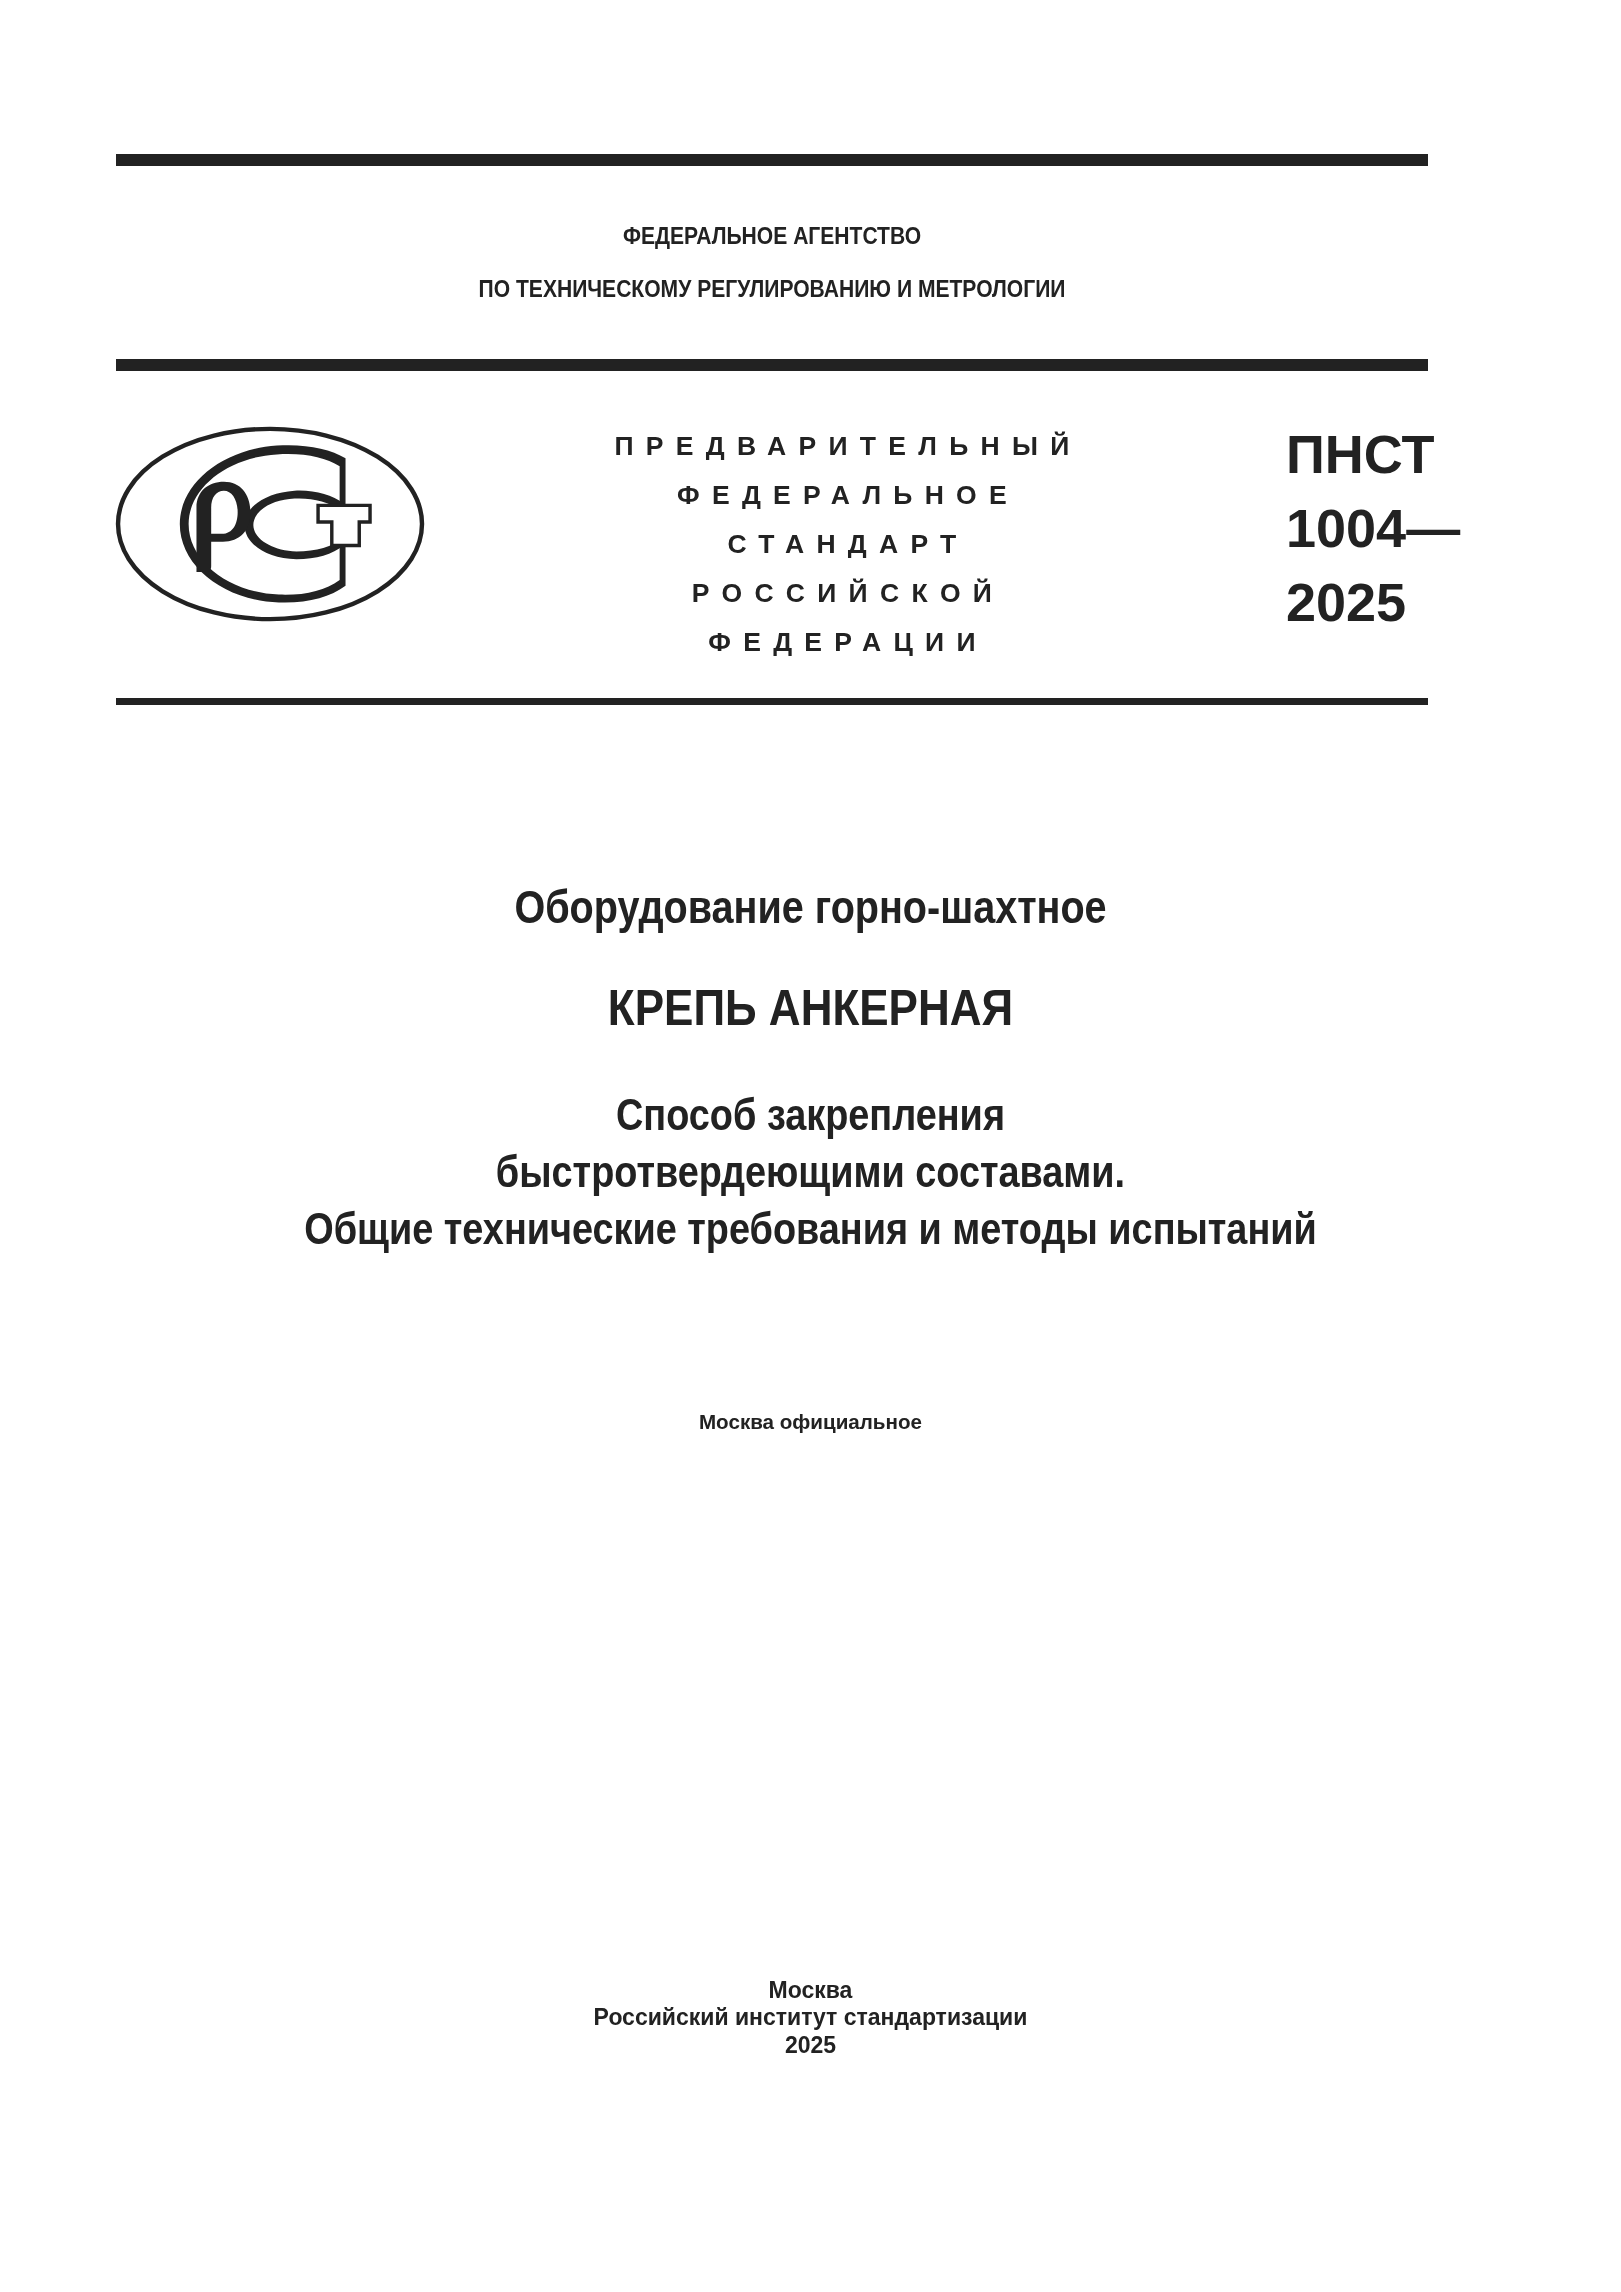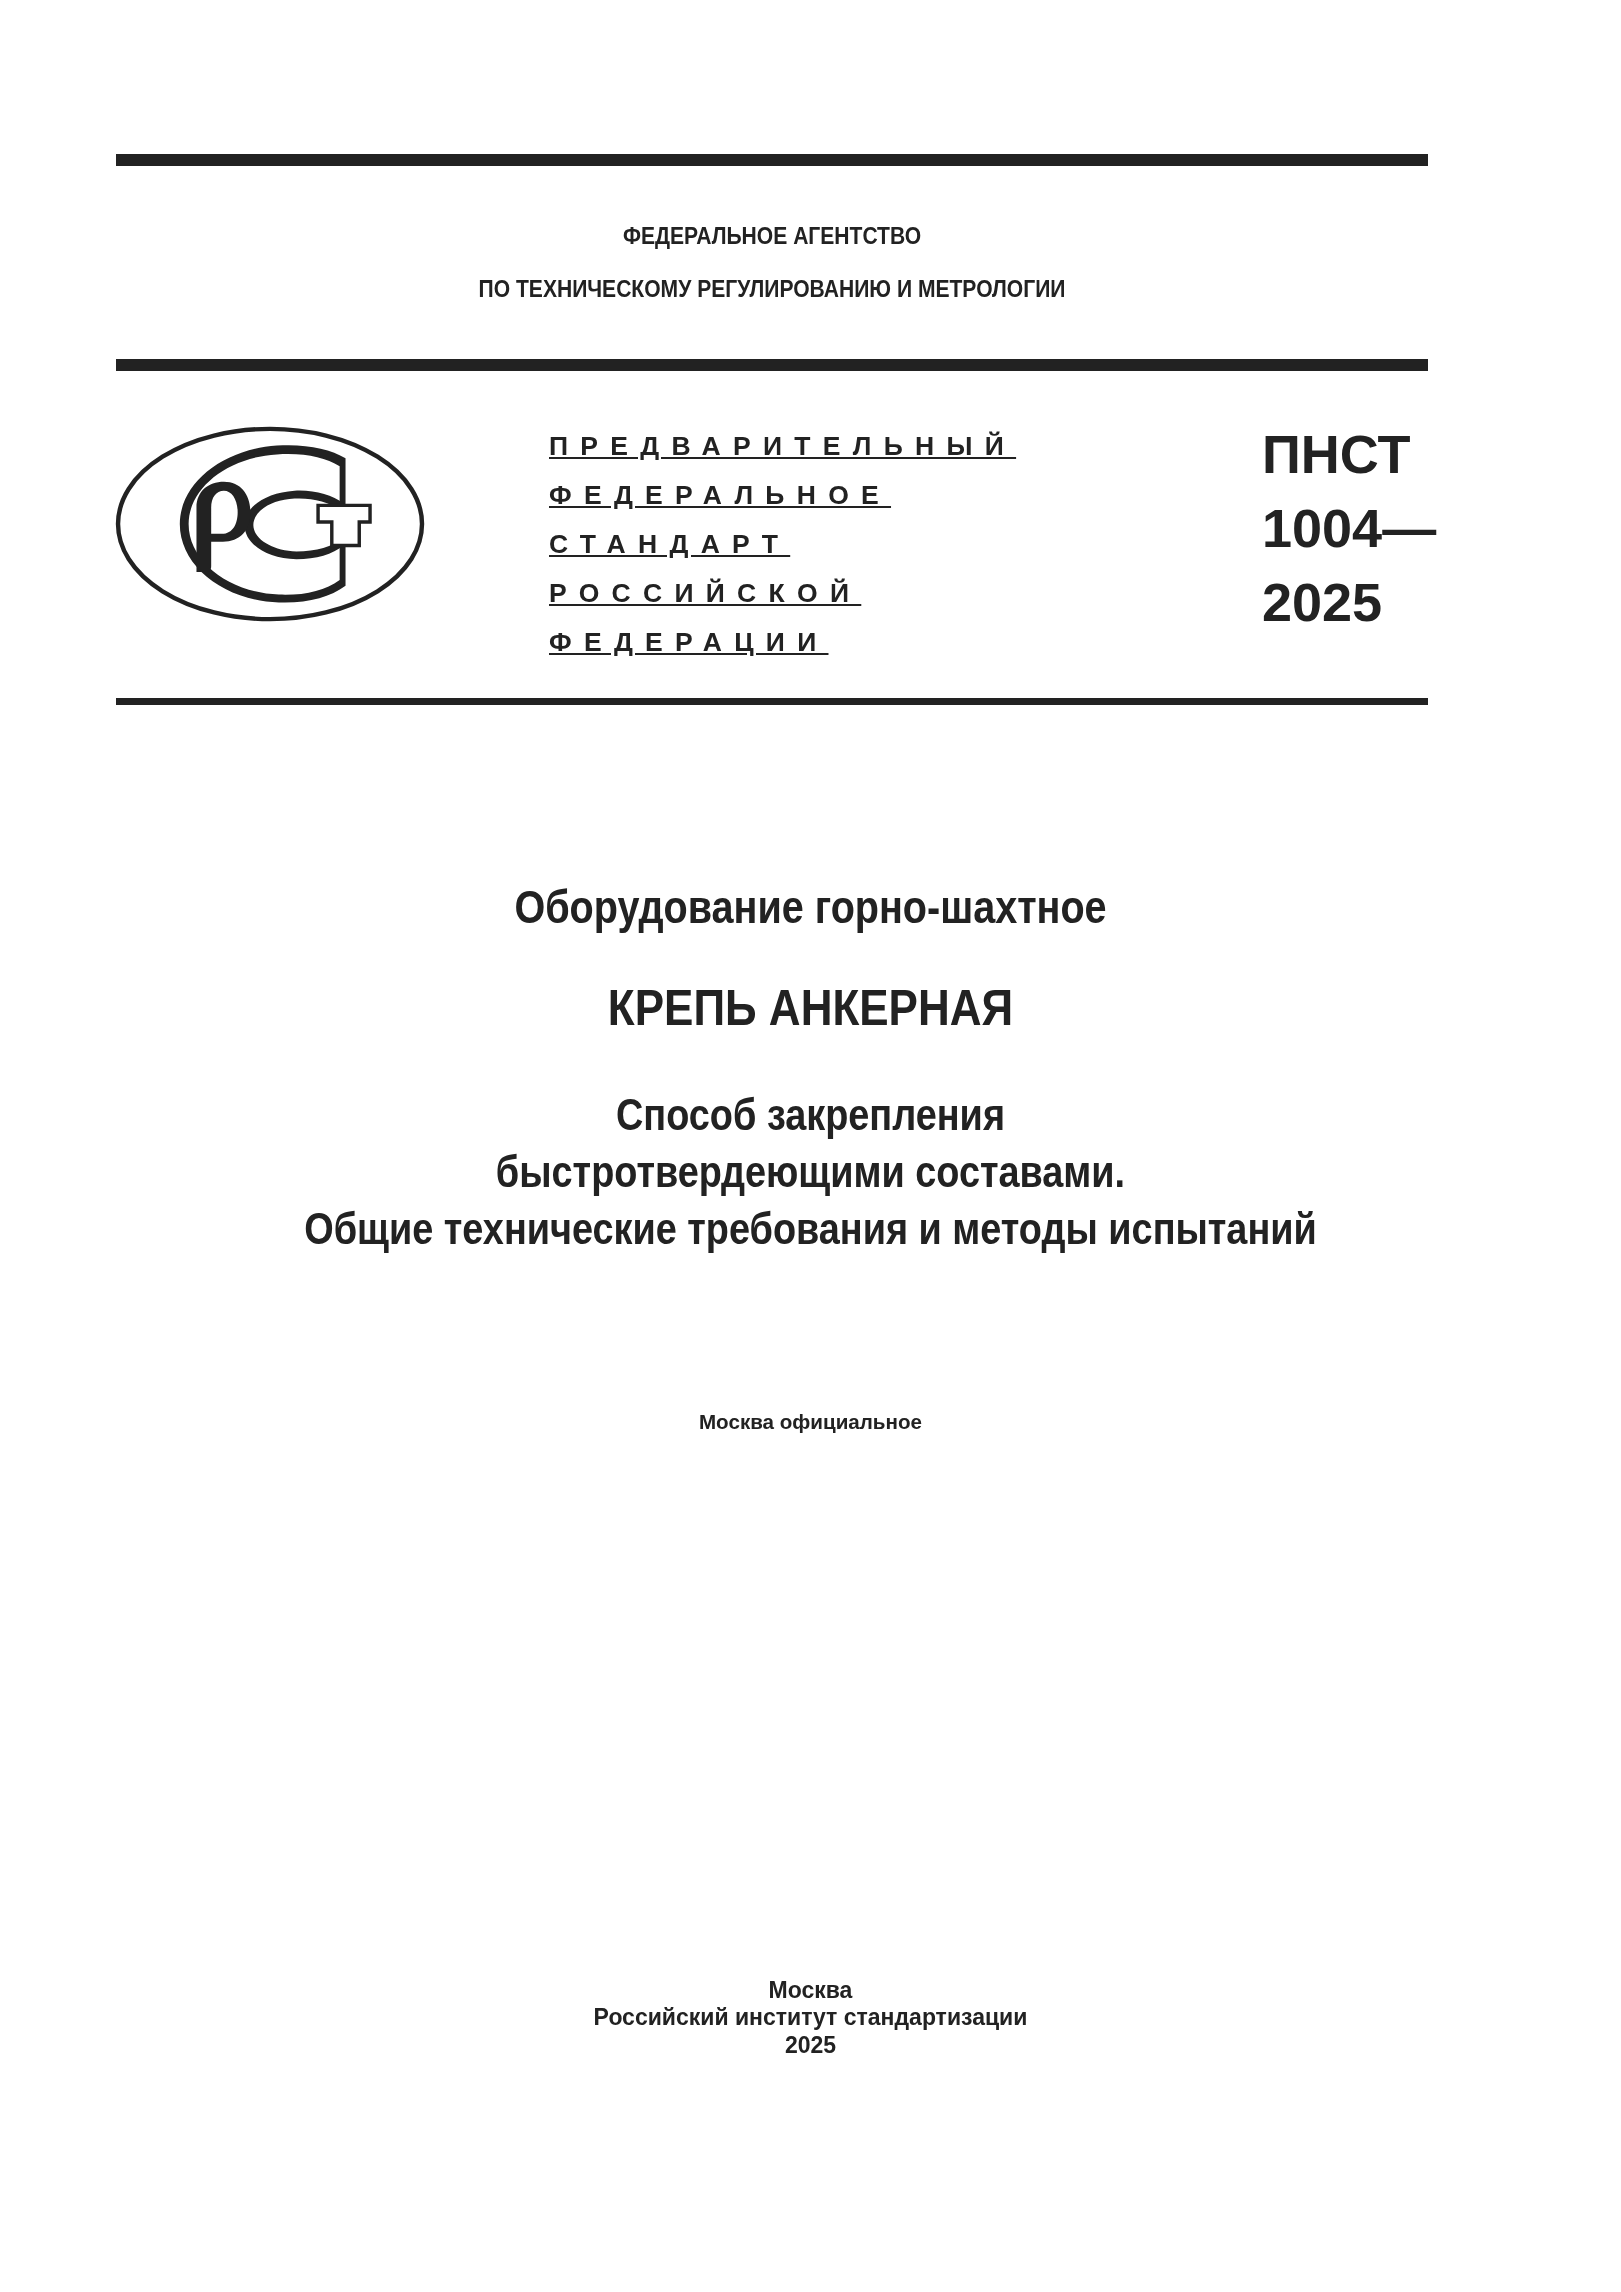--- a/index.html
+++ b/index.html
@@ -45,43 +45,42 @@
       top: 423px;
       width: 318px;
       height: 202px;
     }
 
     .status-block {
       position: absolute;
       left: 549px;
       top: 422px;
       width: 598px;
-      text-align: left;
+      text-align: center;
       font-weight: bold;
       font-size: 26.5px;
       letter-spacing: 12.3px;
       line-height: 49px;
-      text-decoration: underline;
     }
     .status-line {
       display: block;
       height: 49px;
       white-space: nowrap;
     }
 
     .doc-number {
       position: absolute;
       left: 1262px;
       top: 417px;
       font-weight: bold;
       font-size: 54px;
       line-height: 74px;
       letter-spacing: 0px;
     }
-    .doc-number span { display: block; white-space: nowrap; }
+    .doc-number span { display: block; white-space: nowrap; margin-left: 24px; }
 
     .title-block {
       position: absolute;
       left: 0;
       width: 1621px;
       text-align: center;
       font-weight: bold;
     }
     .category {
       top: 880px;

